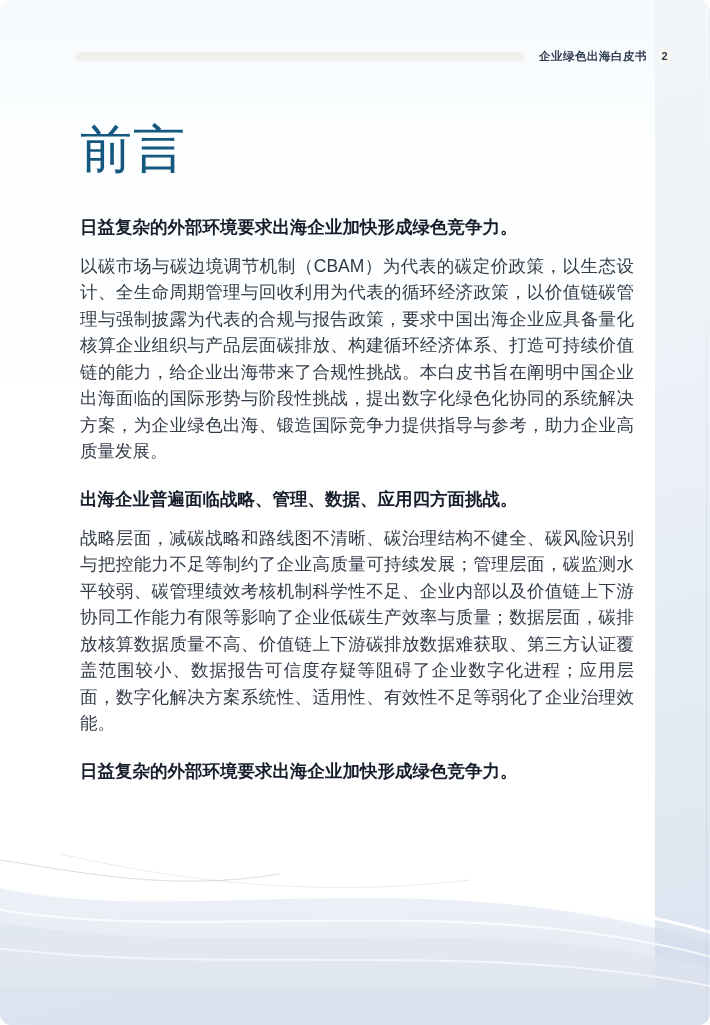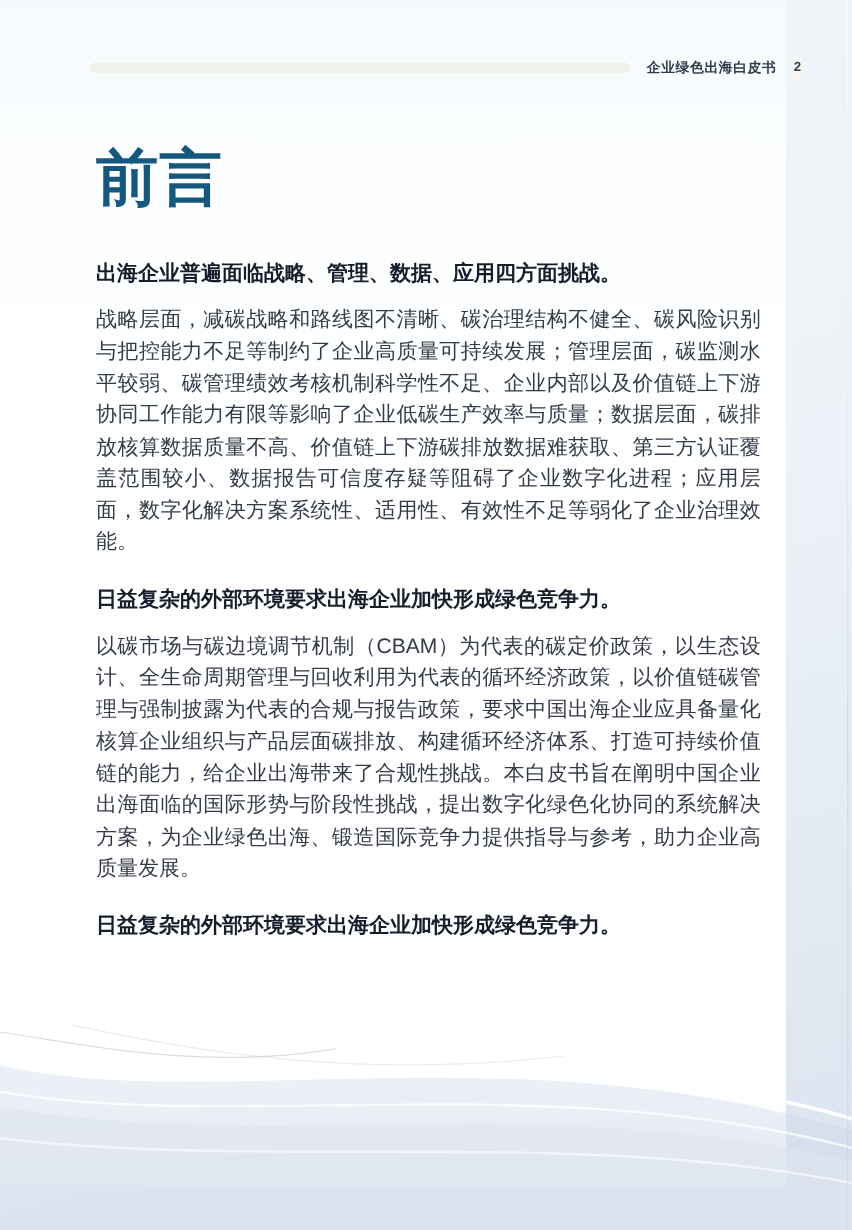--- a/index.html
+++ b/index.html
@@ -6,20 +6,21 @@
   body {
     width: 710px; height: 1025px;
     font-family: "Liberation Sans", "DejaVu Sans", sans-serif;
     overflow: hidden;
   }
   .page {
     position: relative;
     width: 710px; height: 1025px;
     background: linear-gradient(165deg, #f1f6fa 0%, #edf2f8 45%, #e3eaf3 75%, #dbe3ef 100%);
     overflow: hidden;
+    border-radius: 12px;
   }
   
   .sheet {
     position: absolute; left: 0; top: 0;
     width: 655px; height: 988px;
     background: linear-gradient(180deg, #f6fafd 0%, #fcfeff 14%, #ffffff 45%, #ffffff 92%, #f4f7fb 100%);
   }
   
   .edge-line {
     position: absolute; right: 3px; top: 0; bottom: 0; width: 1px;
@@ -41,21 +42,21 @@
   .page-badge {
     margin-left: 12px; width: 22px; height: 22px; border-radius: 50%;
     background: #f8f6f1; display: flex; align-items: center; justify-content: center;
     font-size: 11px; font-weight: 700; color: #2f3b4e;
   }
   
   .content {
     position: absolute; left: 80px; top: 120px; width: 554px;
   }
   .page-title {
-    font-size: 52px; font-weight: 700; color: #15587f;
+    font-size: 52px; font-weight: 400; color: #15587f;
     line-height: 1.15; letter-spacing: 1px; margin: 0 0 34px 0;
   }
   .section-heading {
     font-size: 17.5px; font-weight: 700; color: #161d2b;
     line-height: 26px; margin: 0 0 13px 0;
   }
   .section-paragraph {
     font-size: 17.5px; font-weight: 400; color: #343b48;
     line-height: 26.5px; margin: 0 0 21px 0;
     text-align: justify;
@@ -91,27 +92,27 @@
   <div class="header">
     <div class="header-rule"></div>
     <div class="header-title">企业绿色出海白皮书</div>
     <div class="page-badge">2</div>
   </div>
 
   <div class="content">
     <h1 class="page-title">前言</h1>
 
     <div class="section">
-      <div class="section-heading">出海企业普遍面临战略、管理、数据、应用四方面挑战。</div>
-      <p class="section-paragraph">战略层面，减碳战略和路线图不清晰、碳治理结构不健全、碳风险识别与把控能力不足等制约了企业高质量可持续发展；管理层面，碳监测水平较弱、碳管理绩效考核机制科学性不足、企业内部以及价值链上下游协同工作能力有限等影响了企业低碳生产效率与质量；数据层面，碳排放核算数据质量不高、价值链上下游碳排放数据难获取、第三方认证覆盖范围较小、数据报告可信度存疑等阻碍了企业数字化进程；应用层面，数字化解决方案系统性、适用性、有效性不足等弱化了企业治理效能。</p>
+      <div class="section-heading">日益复杂的外部环境要求出海企业加快形成绿色竞争力。</div>
+      <p class="section-paragraph">以碳市场与碳边境调节机制（CBAM）为代表的碳定价政策，以生态设计、全生命周期管理与回收利用为代表的循环经济政策，以价值链碳管理与强制披露为代表的合规与报告政策，要求中国出海企业应具备量化核算企业组织与产品层面碳排放、构建循环经济体系、打造可持续价值链的能力，给企业出海带来了合规性挑战。本白皮书旨在阐明中国企业出海面临的国际形势与阶段性挑战，提出数字化绿色化协同的系统解决方案，为企业绿色出海、锻造国际竞争力提供指导与参考，助力企业高质量发展。</p>
     </div>
 
     <div class="section">
-      <div class="section-heading">日益复杂的外部环境要求出海企业加快形成绿色竞争力。</div>
-      <p class="section-paragraph">以碳市场与碳边境调节机制（CBAM）为代表的碳定价政策，以生态设计、全生命周期管理与回收利用为代表的循环经济政策，以价值链碳管理与强制披露为代表的合规与报告政策，要求中国出海企业应具备量化核算企业组织与产品层面碳排放、构建循环经济体系、打造可持续价值链的能力，给企业出海带来了合规性挑战。本白皮书旨在阐明中国企业出海面临的国际形势与阶段性挑战，提出数字化绿色化协同的系统解决方案，为企业绿色出海、锻造国际竞争力提供指导与参考，助力企业高质量发展。</p>
+      <div class="section-heading">出海企业普遍面临战略、管理、数据、应用四方面挑战。</div>
+      <p class="section-paragraph">战略层面，减碳战略和路线图不清晰、碳治理结构不健全、碳风险识别与把控能力不足等制约了企业高质量可持续发展；管理层面，碳监测水平较弱、碳管理绩效考核机制科学性不足、企业内部以及价值链上下游协同工作能力有限等影响了企业低碳生产效率与质量；数据层面，碳排放核算数据质量不高、价值链上下游碳排放数据难获取、第三方认证覆盖范围较小、数据报告可信度存疑等阻碍了企业数字化进程；应用层面，数字化解决方案系统性、适用性、有效性不足等弱化了企业治理效能。</p>
     </div>
 
     <div class="section">
       <div class="section-heading">日益复杂的外部环境要求出海企业加快形成绿色竞争力。</div>
     </div>
   </div>
 
 </div>
 
 </body></html>

